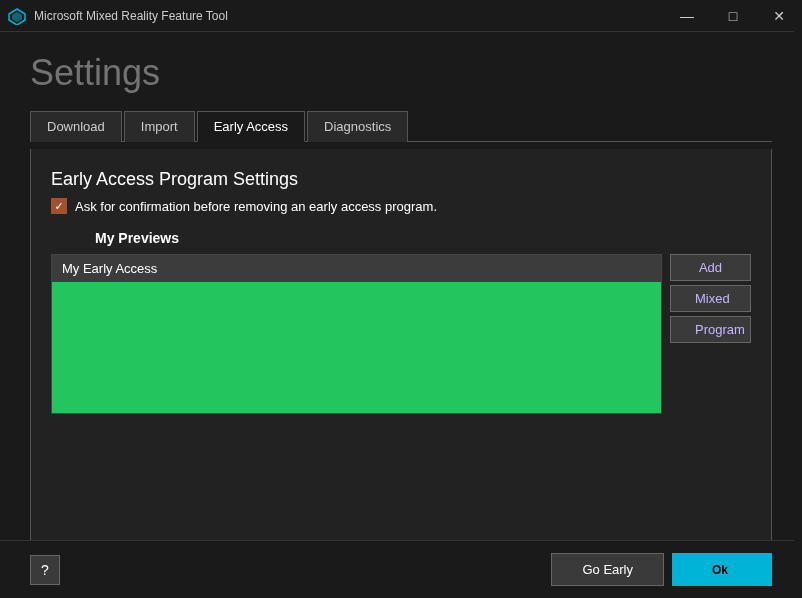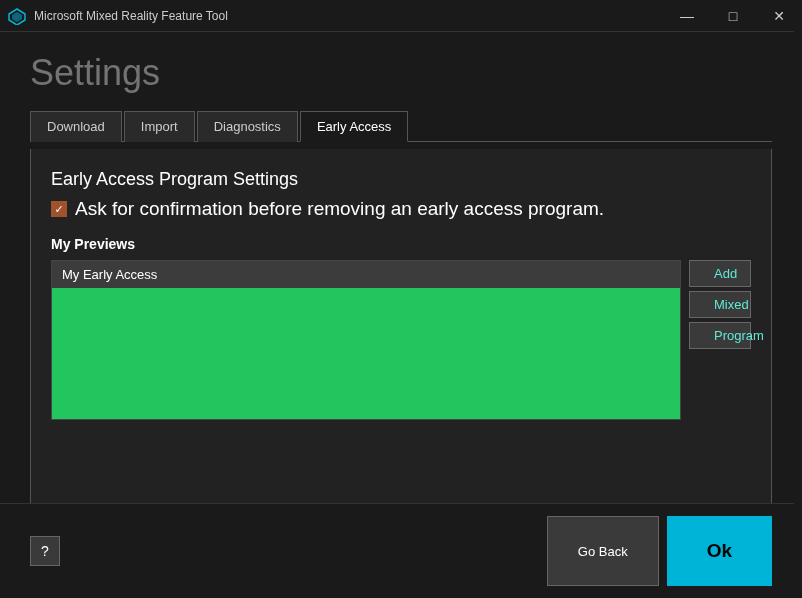--- a/index.html
+++ b/index.html
@@ -140,29 +140,30 @@
       border-color: #a0522d;
     }
 
     .checkbox-checkmark {
       color: #ffffff;
       font-size: 11px;
       line-height: 1;
     }
 
     .checkbox-label {
-      font-size: 19px;
+      font-size: 13px;
       color: #ffffff;
     }
 
     .sub-section-title {
       font-size: 14px;
       font-weight: 600;
       color: #ffffff;
       margin-bottom: 8px;
+      margin-left: 44px;
     }
 
     .list-area-container {
       display: flex;
       gap: 8px;
       align-items: flex-start;
     }
 
     .list-area {
       flex: 1;
@@ -181,25 +182,25 @@
       background: #3c3c3c;
     }
 
     .list-buttons {
       display: flex;
       flex-direction: column;
       gap: 4px;
     }
 
     .action-btn {
-      width: 62px;
+      width: 81px;
       padding: 5px 24px;
       background: #3a3a3a;
       border: 1px solid #666;
-      color: #5eead4;
+      color: #c4b5fd;
       font-size: 13px;
       cursor: pointer;
       text-align: center;
     }
 
     
     .bottom-bar {
       display: flex;
       align-items: center;
       justify-content: space-between;
@@ -235,25 +236,25 @@
       background: #3a3a3a;
       border: 1px solid #666;
       color: #ffffff;
       font-size: 13px;
       cursor: pointer;
       min-width: 100px;
       text-align: center;
     }
 
     .ok-btn {
-      padding: 24px 40px;
+      padding: 8px 40px;
       background: #00b4d8;
       border: none;
       color: #000000;
-      font-size: 19px;
+      font-size: 12px;
       font-weight: 600;
       cursor: pointer;
       min-width: 100px;
       text-align: left;
     }
 
     .scrollbar-placeholder {
       position: absolute;
       right: 0;
       top: 0;
@@ -279,22 +280,22 @@
     <button class="title-bar-btn close">✕</button>
   </div>
 </div>
 
 <div class="main-content">
   <h1 class="page-title">Settings</h1>
 
   <div class="tabs">
     <div class="tab">Download</div>
     <div class="tab">Import</div>
+    <div class="tab active">Early Access</div>
     <div class="tab">Diagnostics</div>
-    <div class="tab active">Early Access</div>
   </div>
 
   <div class="tab-panel">
     <div class="section-title">Early Access Program Settings</div>
 
     <div class="checkbox-row">
       <div class="checkbox-custom checked">
         <span class="checkbox-checkmark">✓</span>
       </div>
       <span class="checkbox-label">Ask for confirmation before removing an early access program.</span>
@@ -311,18 +312,18 @@
         <button class="action-btn">Mixed</button>
         <button class="action-btn">Program</button>
       </div>
     </div>
   </div>
 </div>
 
 <div class="bottom-bar">
   <button class="help-btn">?</button>
   <div class="bottom-right-btns">
-    <button class="go-back-btn">Go Back</button>
+    <button class="go-back-btn">Go Early</button>
     <button class="ok-btn">Ok</button>
   </div>
 </div>
 
 <div class="scrollbar-placeholder"></div>
 
 </body></html>

